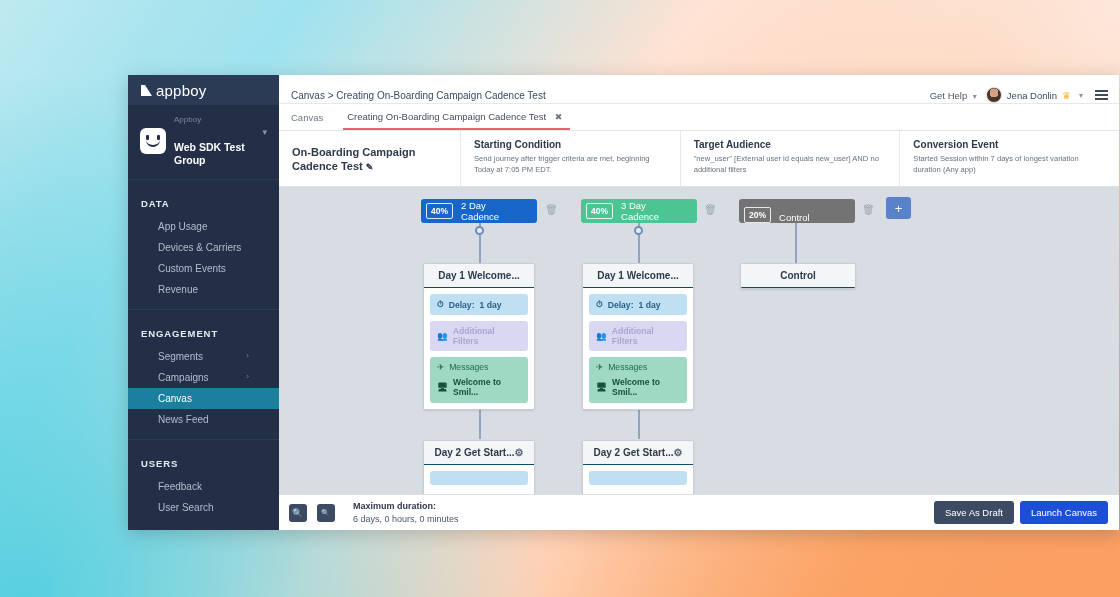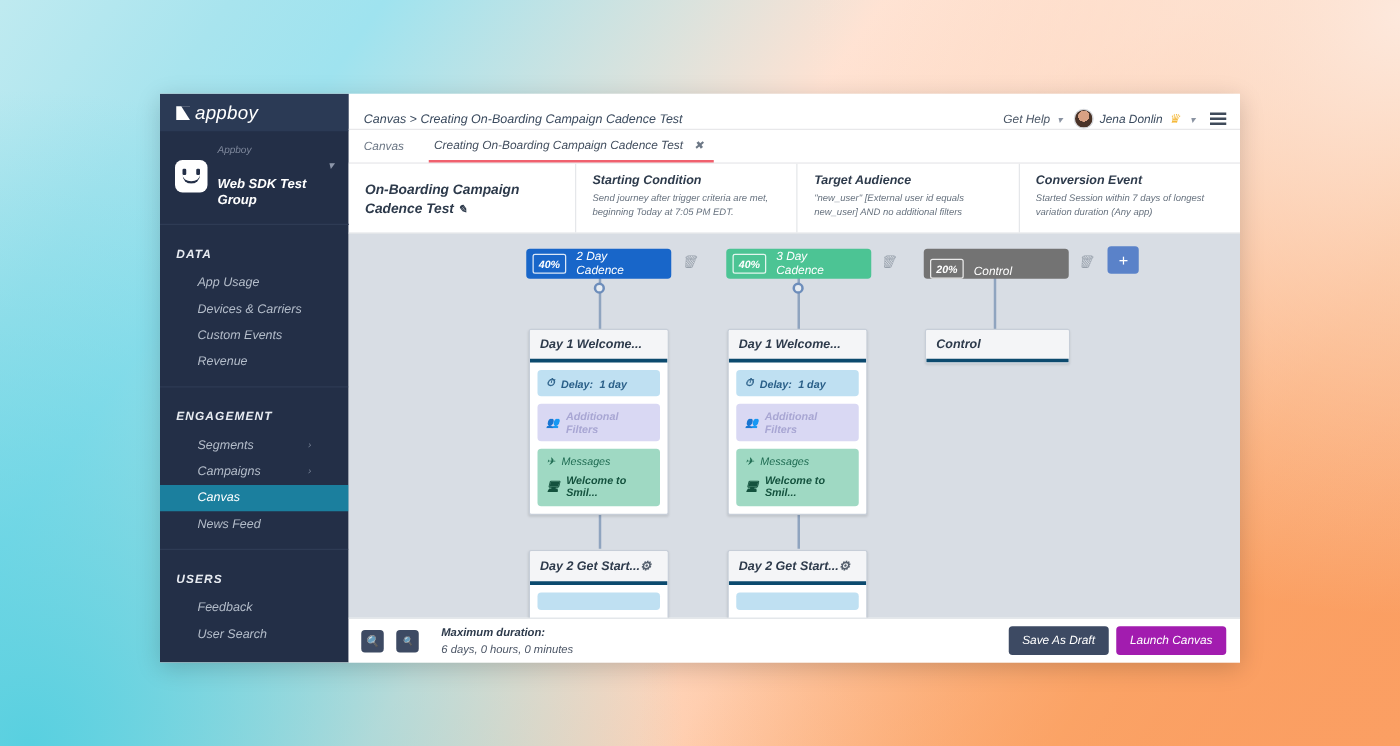--- a/index.html
+++ b/index.html
@@ -28,27 +28,26 @@
       radial-gradient(circle at 2% 100%, #58d0e0 0%, rgba(88,208,224,0) 42%),
       radial-gradient(circle at 100% 2%, #fde8dc 0%, rgba(253,232,220,0) 38%),
       radial-gradient(circle at 100% 100%, #fb9f63 0%, rgba(251,159,99,0) 48%);
     pointer-events:none;
   }
 
   
   .app-window {
     position: absolute;
     left: 128px; top: 75px;
-    width: 864px; height: 455px;
+    width: 991px; height: 455px;
     background: #fff;
     display: flex;
     box-shadow: 0 4px 18px rgba(0,0,0,.18);
     overflow: hidden;
     z-index: 2;
-    font-style: italic;
   }
 
   
   .sidebar {
     width: 151px;
     background: #232f47;
     color: #c5ccd8;
     flex: 0 0 151px;
     display: flex;
     flex-direction: column;
@@ -239,24 +238,24 @@
   .step-card {
     position:absolute;
     background:#fff;
     border:1px solid #c7ced8;
     border-radius:2px;
     box-shadow:0 1px 2px rgba(0,0,0,.10);
     overflow:hidden;
   }
   .step-card-head {
     background:#f4f5f7;
-    border-bottom:3px solid #0c4a6e;
+    border-bottom:1px solid #0c4a6e;
     font-size:10px; font-weight:bold; color:#2d3a4b;
     padding:6px 8px;
-    display:flex; align-items:center; justify-content:flex-start;
+    display:flex; align-items:center; justify-content:center;
   }
   .gear-icon { font-size:10px; color:#55606e; }
   .step-card-body { padding:6px; }
   .chip {
     border-radius:3px; padding:5px 7px; margin-bottom:6px;
     font-size:8.6px; display:flex; align-items:center; gap:5px;
   }
   .chip:last-child { margin-bottom:0; }
   .chip-delay { background:#bfe0f2; color:#2a5f88; font-weight:bold; }
   .chip-delay .lbl { font-weight:bold; }
@@ -288,21 +287,21 @@
   .zoom-btn.small { font-size:7px; }
   .maxdur { margin-left:8px; line-height:1.35; }
   .maxdur-label { font-size:9px; font-weight:bold; color:#2d3a4b; }
   .maxdur-value { font-size:9px; color:#4c5666; }
   .bottom-actions { margin-left:auto; display:flex; gap:6px; }
   .btn {
     border-radius:3px; color:#fff; font-size:9.5px;
     padding:6px 11px; display:flex; align-items:center;
   }
   .btn-draft { background:#3d4a63; }
-  .btn-launch { background:#a21caf; }
+  .btn-launch { background:#1d4ed8; }
 </style>
 </head>
 <body>
 
 <div class="app-window">
 
   <div class="sidebar">
 
     <div class="brand">
       <span class="brand-logo-mark ic"></span>

